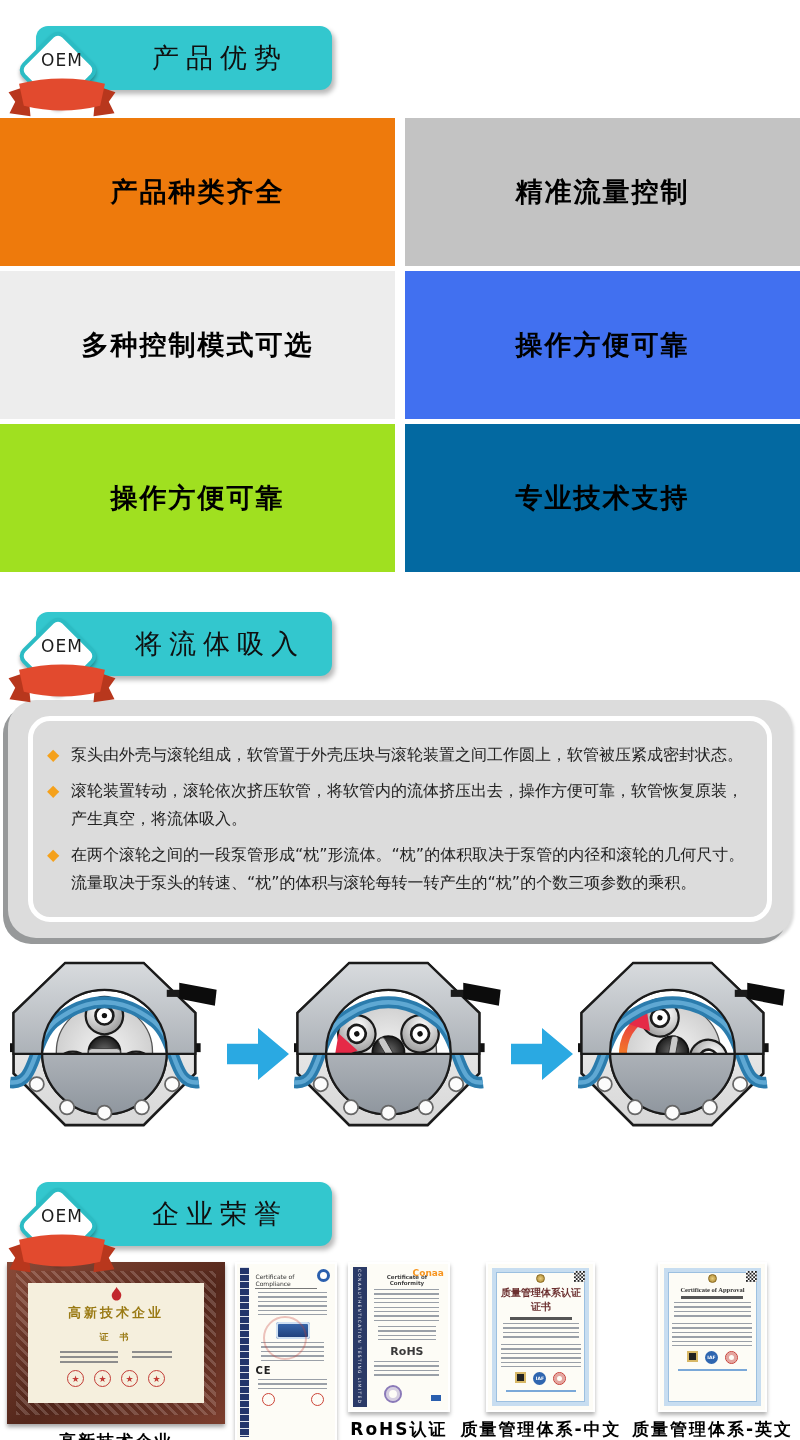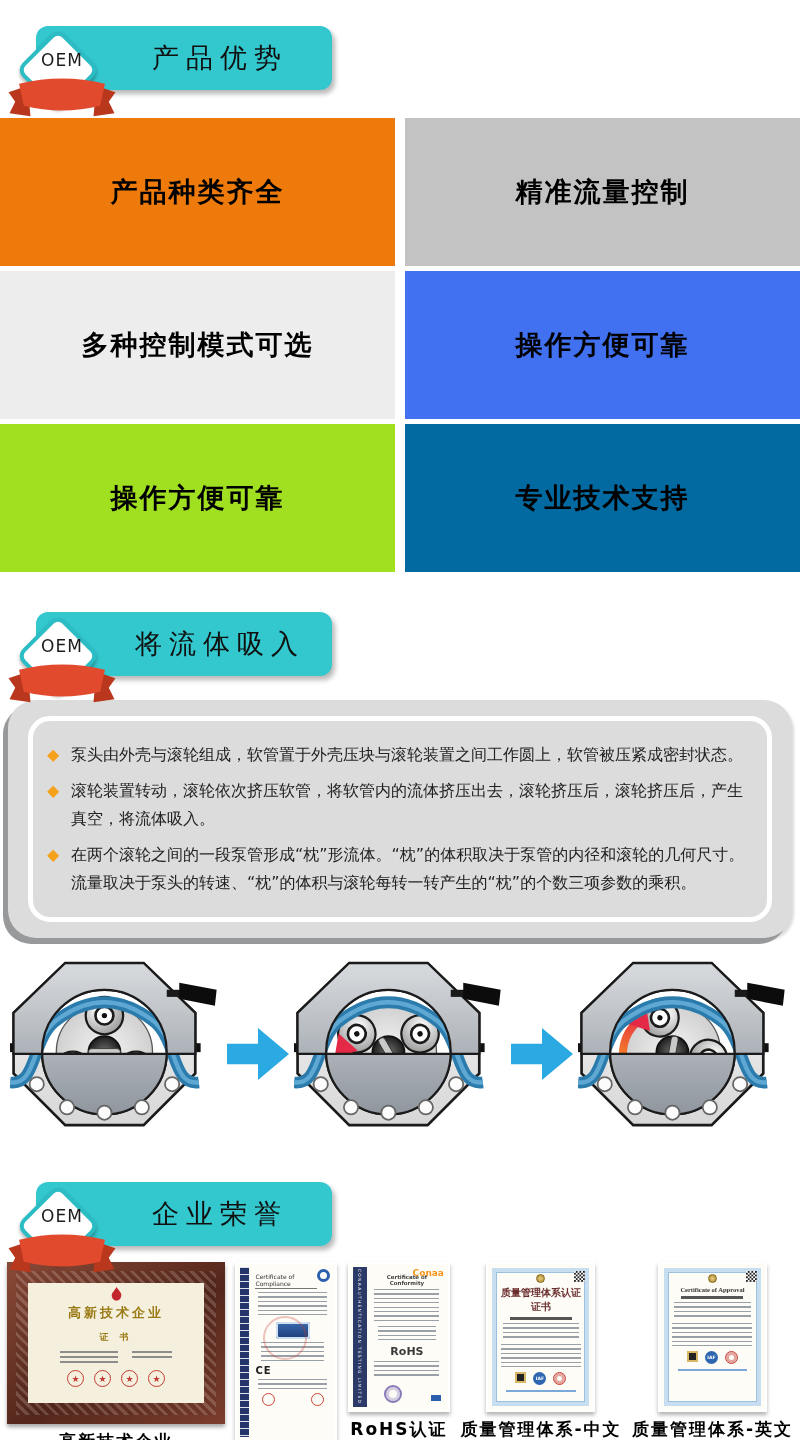--- a/index.html
+++ b/index.html
@@ -167,21 +167,21 @@
 </div>
 
 <div class="principle-card">
   <div class="principle-inner">
     <div class="bullet">
       <span class="dia">◆</span>
       <span class="txt">泵头由外壳与滚轮组成，软管置于外壳压块与滚轮装置之间工作圆上，软管被压紧成密封状态。</span>
     </div>
     <div class="bullet">
       <span class="dia">◆</span>
-      <span class="txt">滚轮装置转动，滚轮依次挤压软管，将软管内的流体挤压出去，滚轮挤压后，滚轮挤压后，产生真空，将流体吸入。</span>
+      <span class="txt">滚轮装置转动，滚轮依次挤压软管，将软管内的流体挤压出去，操作方便可靠，软管恢复原装，产生真空，将流体吸入。</span>
     </div>
     <div class="bullet">
       <span class="dia">◆</span>
       <span class="txt">在两个滚轮之间的一段泵管形成“枕”形流体。“枕”的体积取决于泵管的内径和滚轮的几何尺寸。流量取决于泵头的转速、“枕”的体积与滚轮每转一转产生的“枕”的个数三项参数的乘积。</span>
     </div>
   </div>
 </div>
 
 <div class="pumps">
   <div class="pump">

